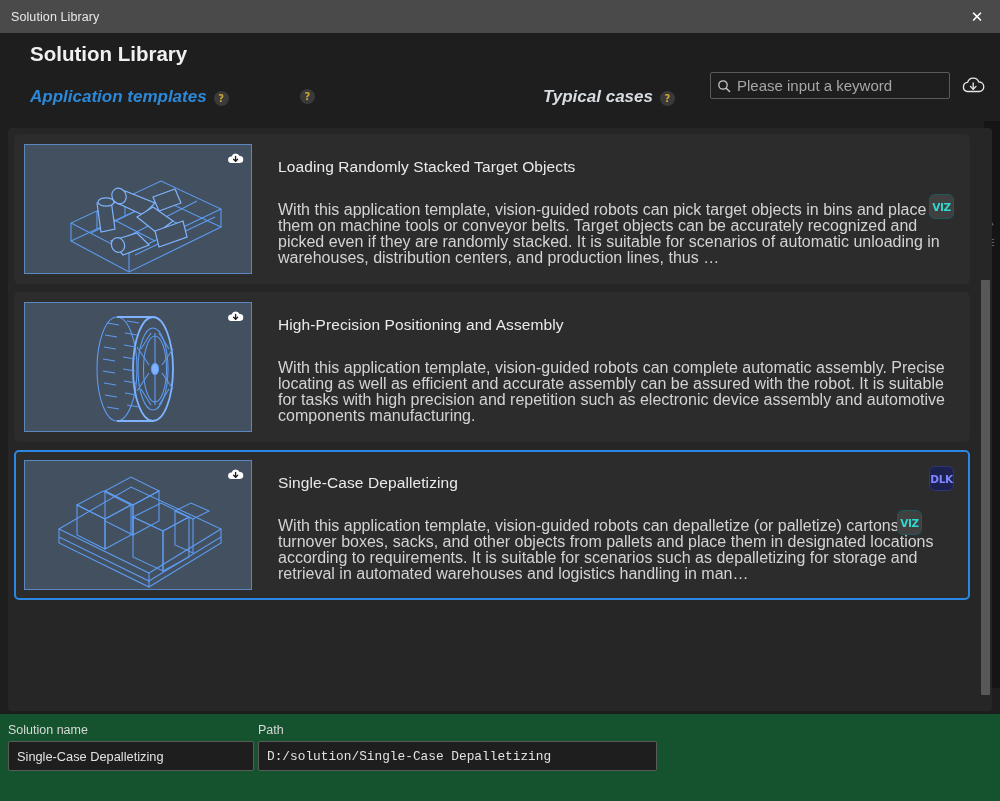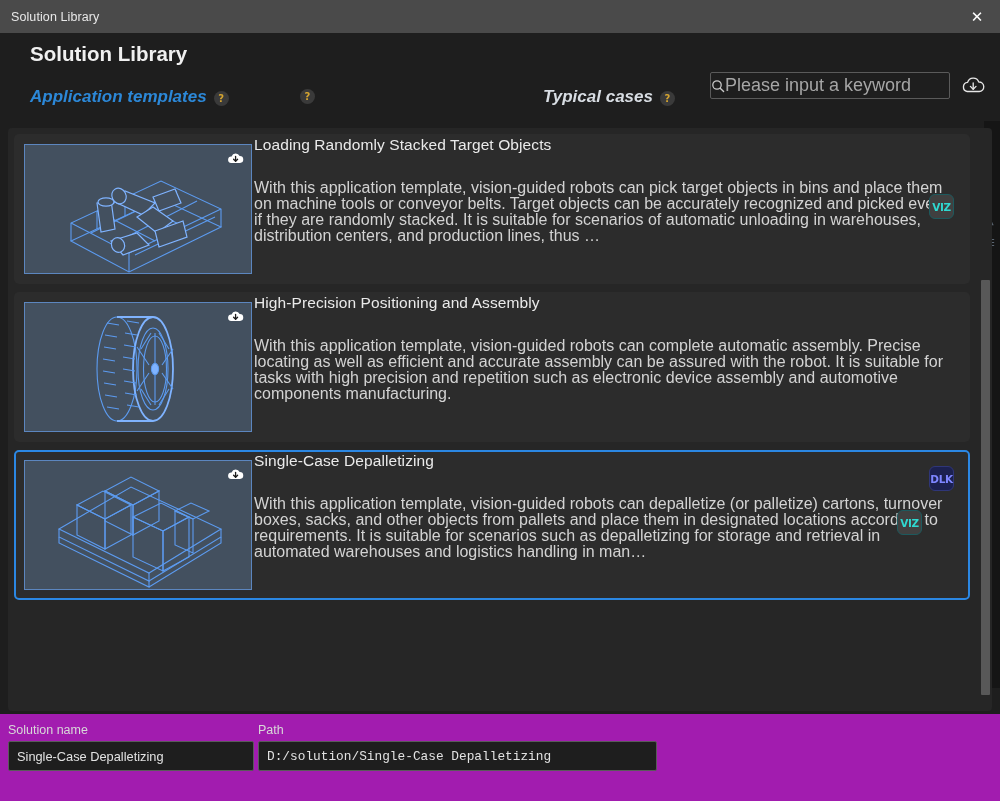--- a/index.html
+++ b/index.html
@@ -54,21 +54,21 @@
     border: 1px solid #5a5a5a; border-radius: 2px;
     background: #1e1e1e;
     display: flex; align-items: center;
   }
   .search-icon {
     width: 26px; height: 25px; display: flex;
     align-items: center; justify-content: center;
   }
   .search-input {
     flex: 1; background: transparent; border: 0; outline: none;
-    color: #d5d5d5; font-size: 18px;
+    color: #d5d5d5; font-size: 15px;
     font-family: "Liberation Sans", sans-serif;
     padding: 0; height: 23px;
   }
   .search-input::placeholder { color: #a6a6a6; }
   .cloud-btn {
     position: absolute; left: 960px; top: 40px;
     width: 26px; height: 25px;
     display: flex; align-items: center; justify-content: center;
   }
 
@@ -109,21 +109,21 @@
     position: relative;
     width: 228px; height: 130px; margin-left: 8px;
     background: #43505f; border: 1px solid #5c86bf;
     flex: none; overflow: hidden;
   }
   .thumb svg { position: absolute; left: 0; top: 0; }
   .dl-badge {
     position: absolute; right: 7px; top: 6px;
     width: 17px; height: 15px;
   }
-  .card-body { flex: 1; padding: 0 14px 0 2px; align-self: flex-start; }
+  .card-body { flex: 1; padding: 0 14px 0 26px; align-self: flex-start; margin-top: 22px; }
   .card-title {
     font-size: 15.5px; color: #eaeaea; font-weight: normal;
     margin-bottom: 26px; letter-spacing: .1px;
   }
   .card-desc {
     font-size: 16px; color: #d3d3d3; line-height: 16px;
     max-width: 690px;
   }
   .card-tags {
     position: absolute; right: 14px; top: 14px;
@@ -143,21 +143,21 @@
     width: 9px; height: 575px; background: #262626;
   }
   .scrollbar-thumb {
     position: absolute; right: 2px; top: 152px;
     width: 9px; height: 415px; background: #585858; border-radius: 1px;
   }
 
   
   .form-area {
     position: absolute; left: 0; top: 714px; width: 1000px; height: 87px;
-    background: #a21caf;
+    background: #14532d;
   }
   .field-label {
     position: absolute; font-size: 12.5px; color: #d8d8d8;
   }
   .text-input {
     position: absolute; height: 30px;
     background: #1e1e1e; border: 1px solid #5a5a5a; border-radius: 2px;
     color: #e2e2e2; font-size: 12.8px;
     font-family: "Liberation Sans", sans-serif;
     padding: 0 8px; outline: none;

